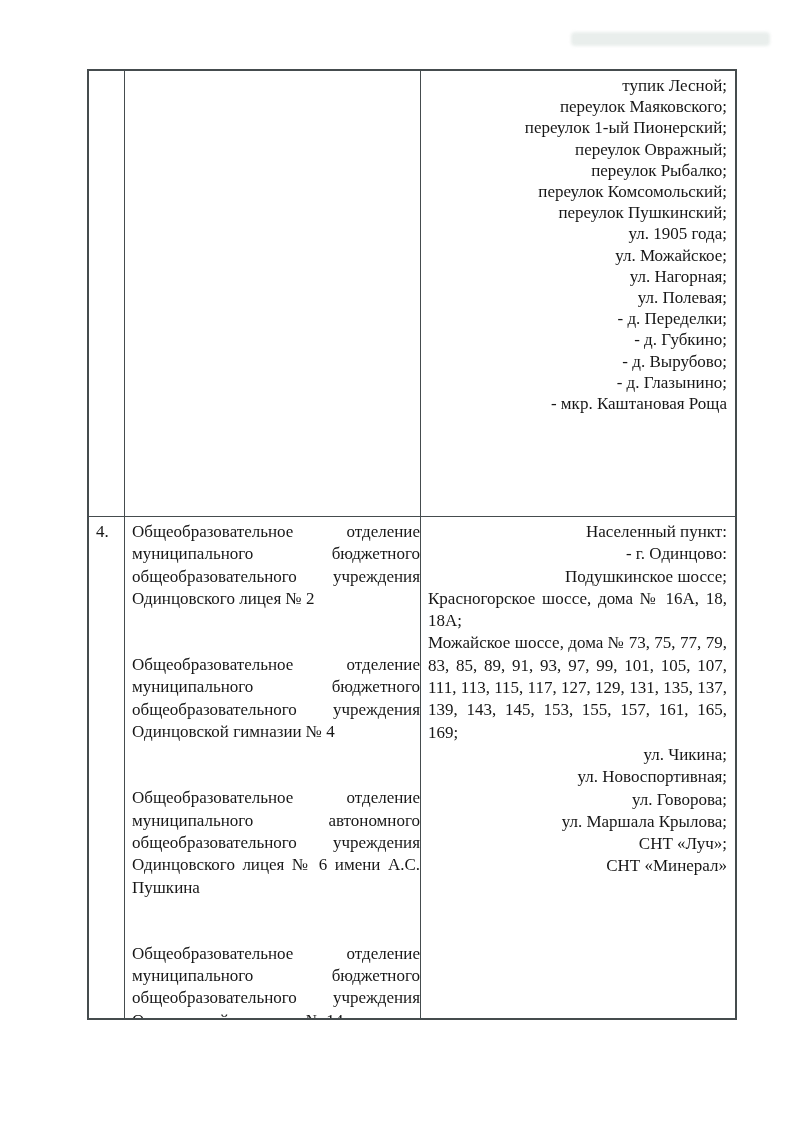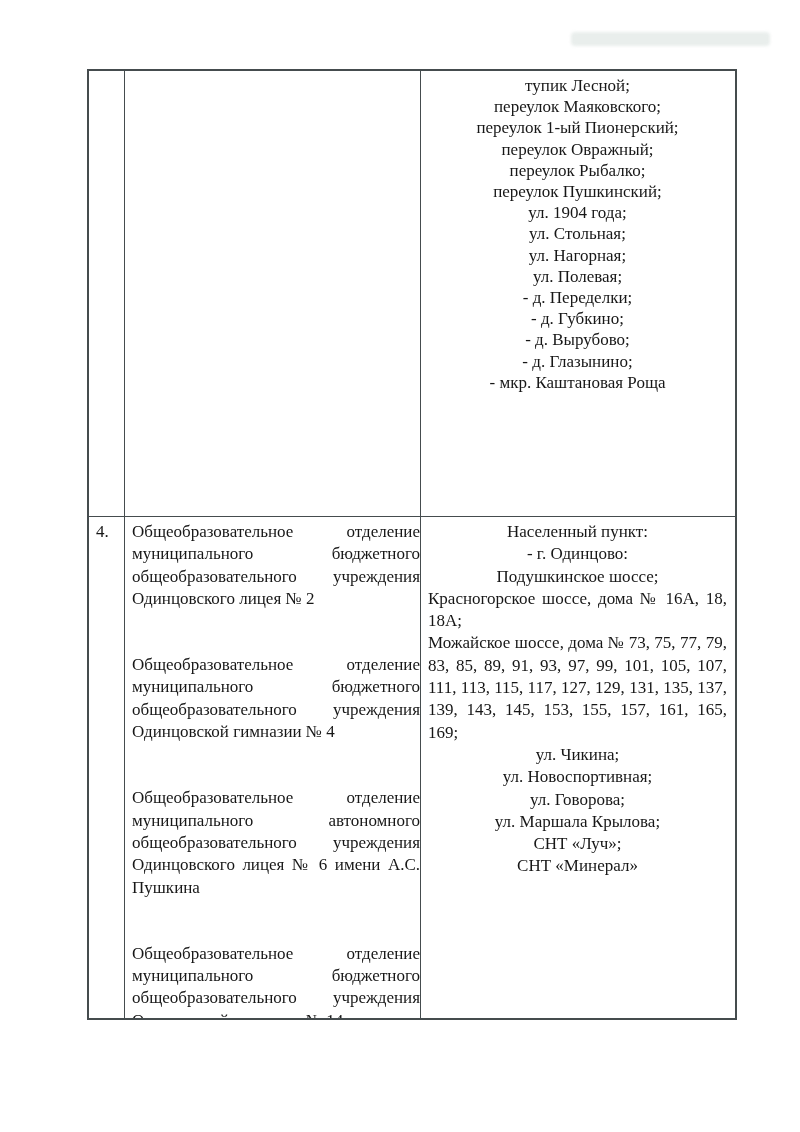--- a/index.html
+++ b/index.html
@@ -61,43 +61,44 @@
     text-align: justify;
     margin: 0 0 44px 0;
   }
   .territory-cell {
     padding: 4px 8px 0 7px;
   }
   .territory-cell.row-0 .territory-line { line-height: 21.2px; }
   .territory-cell.row-1 .territory-line { line-height: 22.3px; }
   .territory-line {
     font-size: 17px;
-    text-align: center;
+    text-align: right;
   }
   .territory-line.justify {
     text-align: justify;
   }
 </style>
 </head>
 <body>
 
 <div class="page" style="background: rgb(255, 255, 255); color: rgb(23, 23, 23);">
   <div class="scan-artifact" style="background: rgb(233, 238, 236);"></div>
   <div class="doc-table" id="table-root">
       <div class="cell num-cell"></div>
       <div class="cell org-cell"></div>
       <div class="cell territory-cell last-col row-0">
         <div class="territory-line">тупик Лесной;</div>
         <div class="territory-line">переулок Маяковского;</div>
         <div class="territory-line">переулок 1-ый Пионерский;</div>
         <div class="territory-line">переулок Овражный;</div>
         <div class="territory-line">переулок Рыбалко;</div>
+        <div class="territory-line">переулок Комсомольский;</div>
         <div class="territory-line">переулок Пушкинский;</div>
-        <div class="territory-line">ул. 1904 года;</div>
-        <div class="territory-line">ул. Стольная;</div>
+        <div class="territory-line">ул. 1905 года;</div>
+        <div class="territory-line">ул. Можайское;</div>
         <div class="territory-line">ул. Нагорная;</div>
         <div class="territory-line">ул. Полевая;</div>
         <div class="territory-line">- д. Переделки;</div>
         <div class="territory-line">- д. Губкино;</div>
         <div class="territory-line">- д. Вырубово;</div>
         <div class="territory-line">- д. Глазынино;</div>
         <div class="territory-line">- мкр. Каштановая Роща</div>
       </div>
       <div class="cell num-cell last-row">4.</div>
       <div class="cell org-cell last-row">

